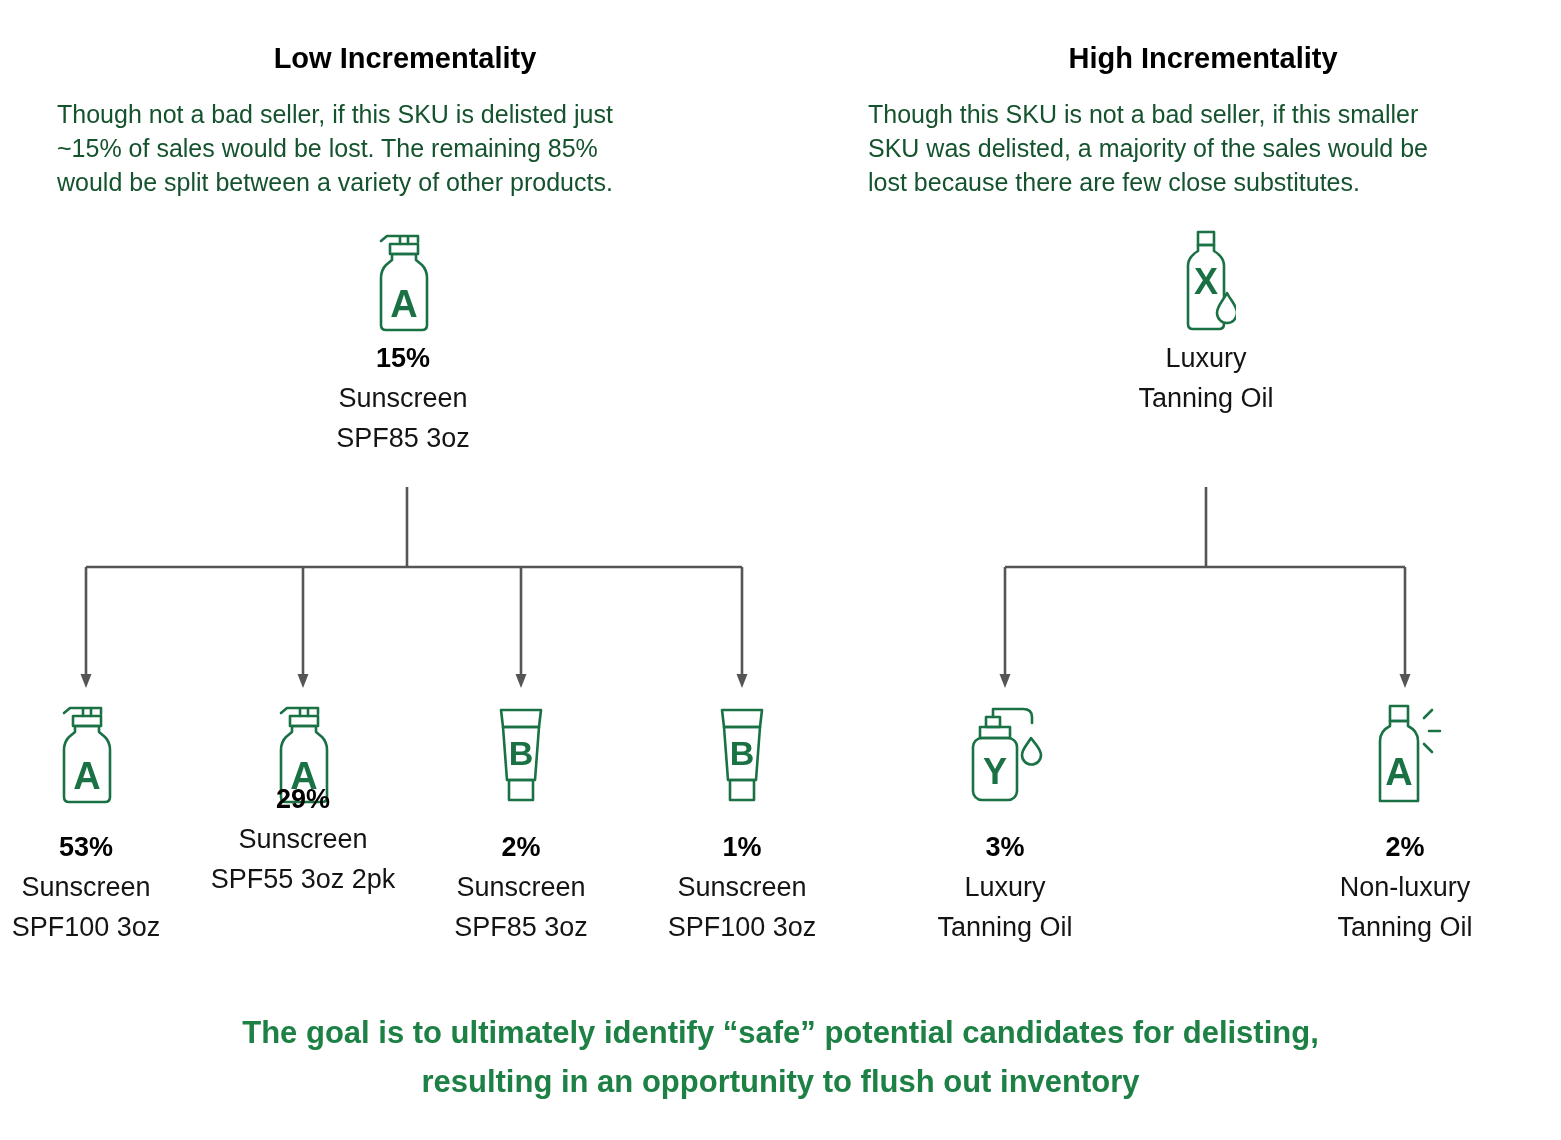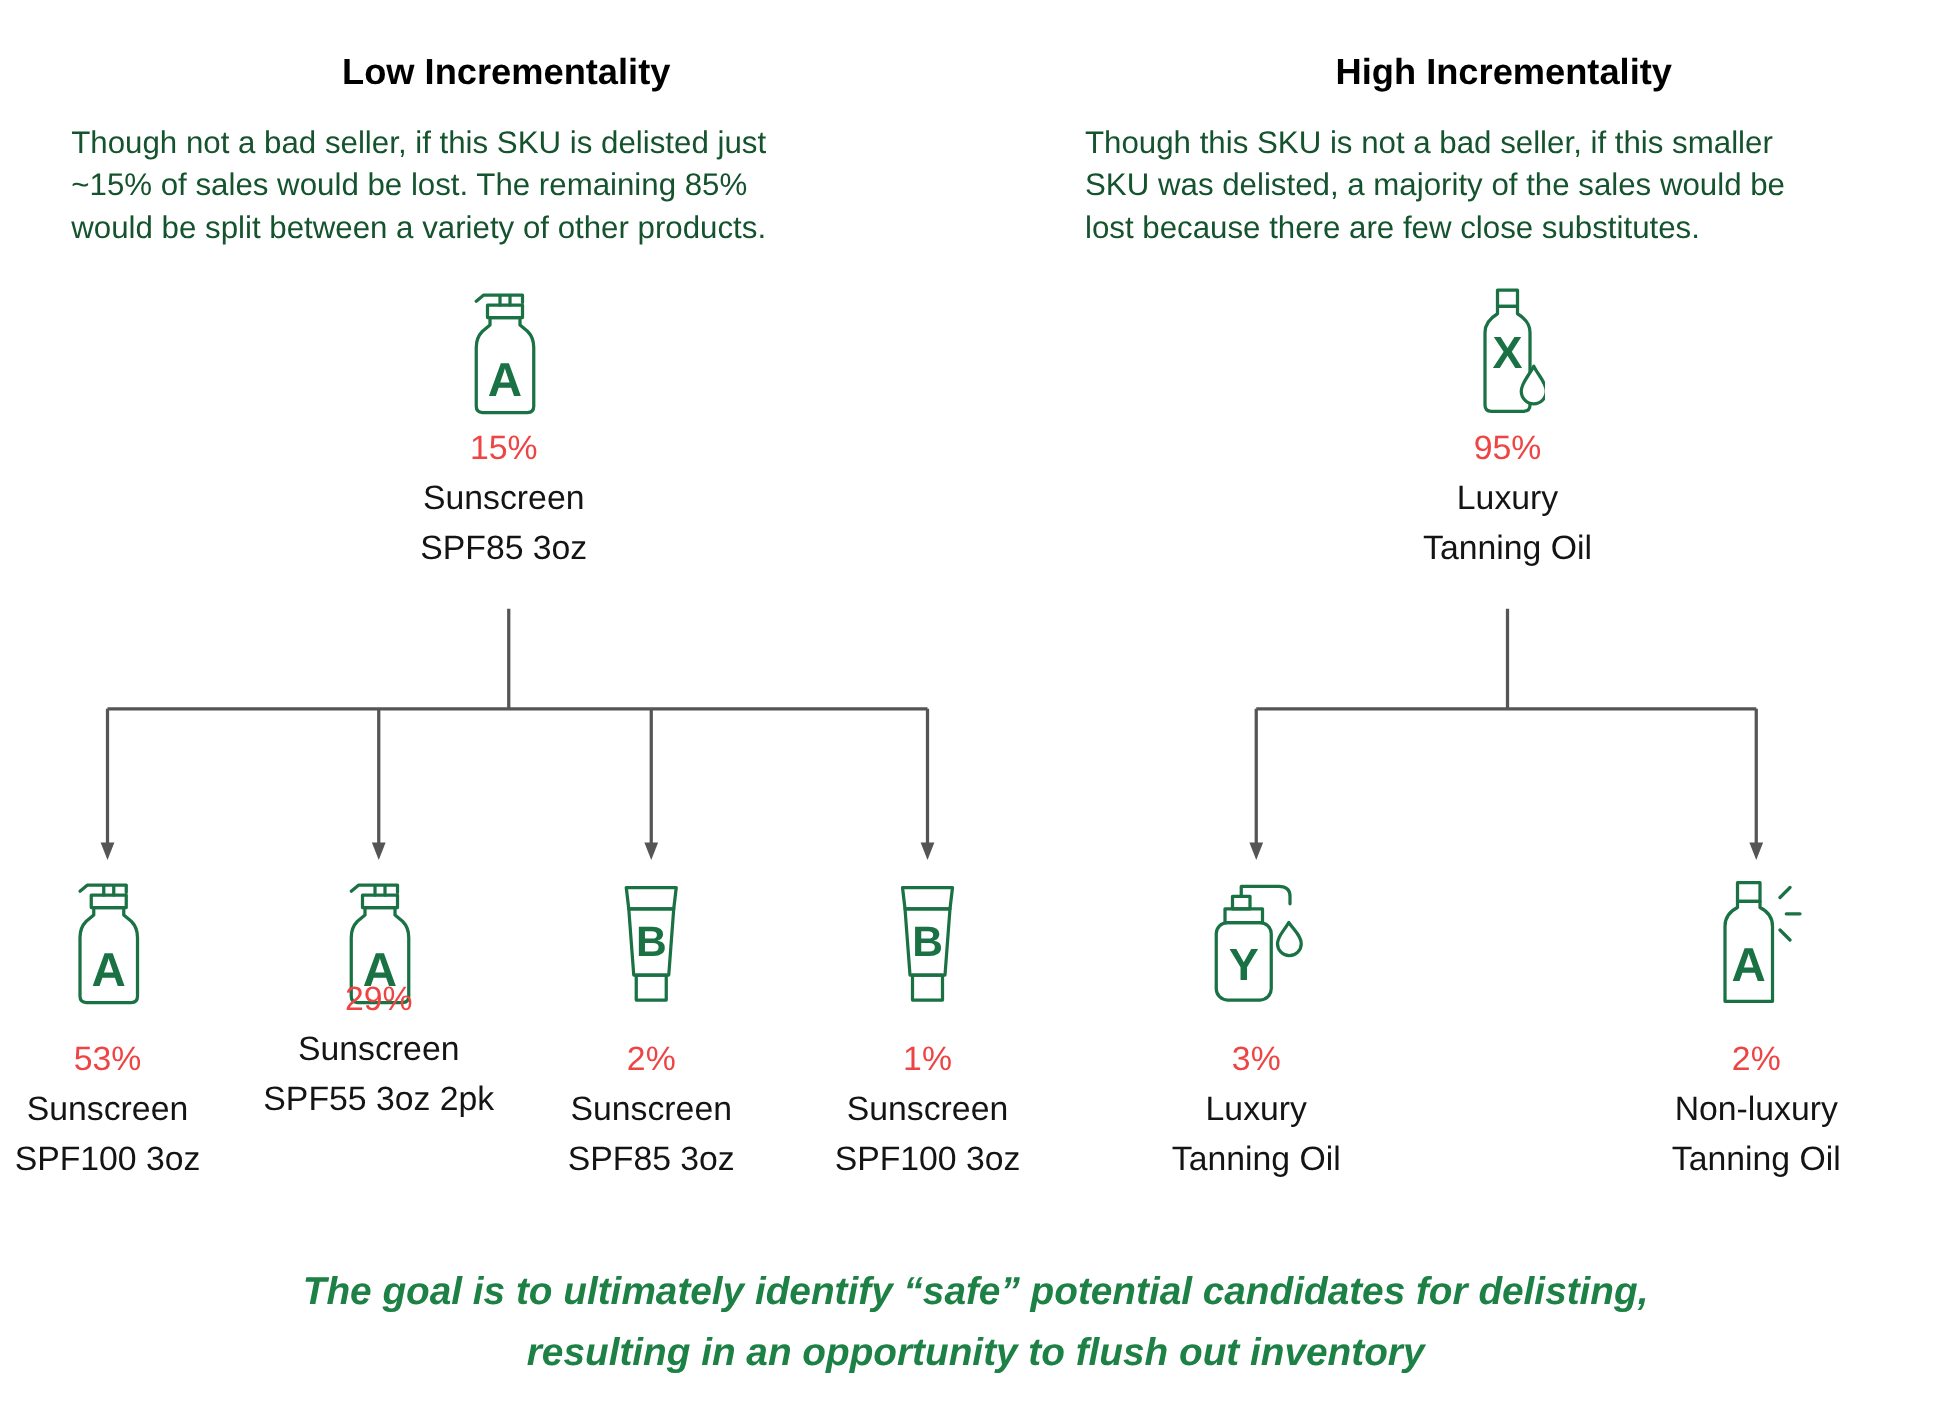--- a/index.html
+++ b/index.html
@@ -5,29 +5,29 @@
   html,body { margin:0; padding:0; }
   body {
     width:1561px; height:1140px; background:#ffffff; position:relative;
     font-family:"Liberation Sans", sans-serif; color:#111111; overflow:hidden;
   }
   .abs { position:absolute; }
   .col-title { font-size:29px; font-weight:bold; text-align:center; color:#000000; }
   .col-desc  { font-size:25px; line-height:34px; white-space:pre-line; color:#14532d; }
   .node-icon-box { display:flex; justify-content:center; align-items:flex-end; }
   .node-label { text-align:center; font-size:27px; line-height:40px; color:#141414; }
-  .node-label .pct { display:block; font-weight:normal; color:#ef4444; }
+  .node-label .pct { display:block; font-weight:bold; color:#000000; }
   .node-label .nm  { display:block; }
   .icon-stroke { fill:none; stroke:#1a7244; stroke-width:2.6; stroke-linejoin:round; stroke-linecap:round; }
   .icon-fill-white { fill:#ffffff; stroke:#1a7244; stroke-width:2.6; stroke-linejoin:round; }
   .icon-letter { fill:#1a7244; font-family:"Liberation Sans", sans-serif; font-weight:bold; text-anchor:middle; }
   .tree-line { fill:none; stroke:#555555; stroke-width:2.6; }
   .tree-arrow { fill:#555555; stroke:none; }
   .footer-note { text-align:center; font-size:31px; line-height:49px; font-weight:bold;
-                 color:#1d8044; white-space:pre-line;font-style:italic; }
+                 color:#1d8044; white-space:pre-line; }
 </style>
 </head>
 <body>
 
 <div class="abs col-title" style="left:105px; top:42px; width:600px;">Low Incrementality</div>
 
 <div class="abs col-desc" style="left:57px; top:97px; width:760px;">Though not a bad seller, if this SKU is delisted just
 ~15% of sales would be lost. The remaining 85%
 would be split between a variety of other products.</div>
 
@@ -121,21 +121,20 @@
 <div class="abs node-icon-box" style="left:1146px; top:228px; width:120px; height:104px;">
   <svg width="60" height="104" viewBox="0 0 60 104">
     <rect class="icon-stroke" x="22" y="4" width="16" height="13"></rect>
     <path class="icon-stroke" d="M22,17 V23 Q12,29 12,38 V96 Q12,101 17,101 H43 Q48,101 48,96 V38 Q48,29 38,23 V17 Z"></path>
     <path class="icon-fill-white" d="M51,65 C47,73 41,78 41,85 A10,10 0 0 0 61,85 C61,78 55,73 51,65 Z"></path>
     <text class="icon-letter" x="30" y="66" font-size="36">X</text>
   </svg>
 </div>
 
 <div class="abs node-label" style="left:1076px; top:338px; width:260px;">
-  <span class="pct">95%</span>
   <span class="nm">Luxury</span>
   <span class="nm">Tanning Oil</span>
 </div>
 
 <svg class="abs" style="left:950px; top:480px;" width="560" height="215">
   <path class="tree-line" d="M256,7 V87"></path>
   <path class="tree-line" d="M55,87 H455"></path>
   <path class="tree-line" d="M55,87 V196 M455,87 V196"></path>
   <path class="tree-arrow" d="M55,208 l-5.5,-14 h11 Z"></path>
   <path class="tree-arrow" d="M455,208 l-5.5,-14 h11 Z"></path>

